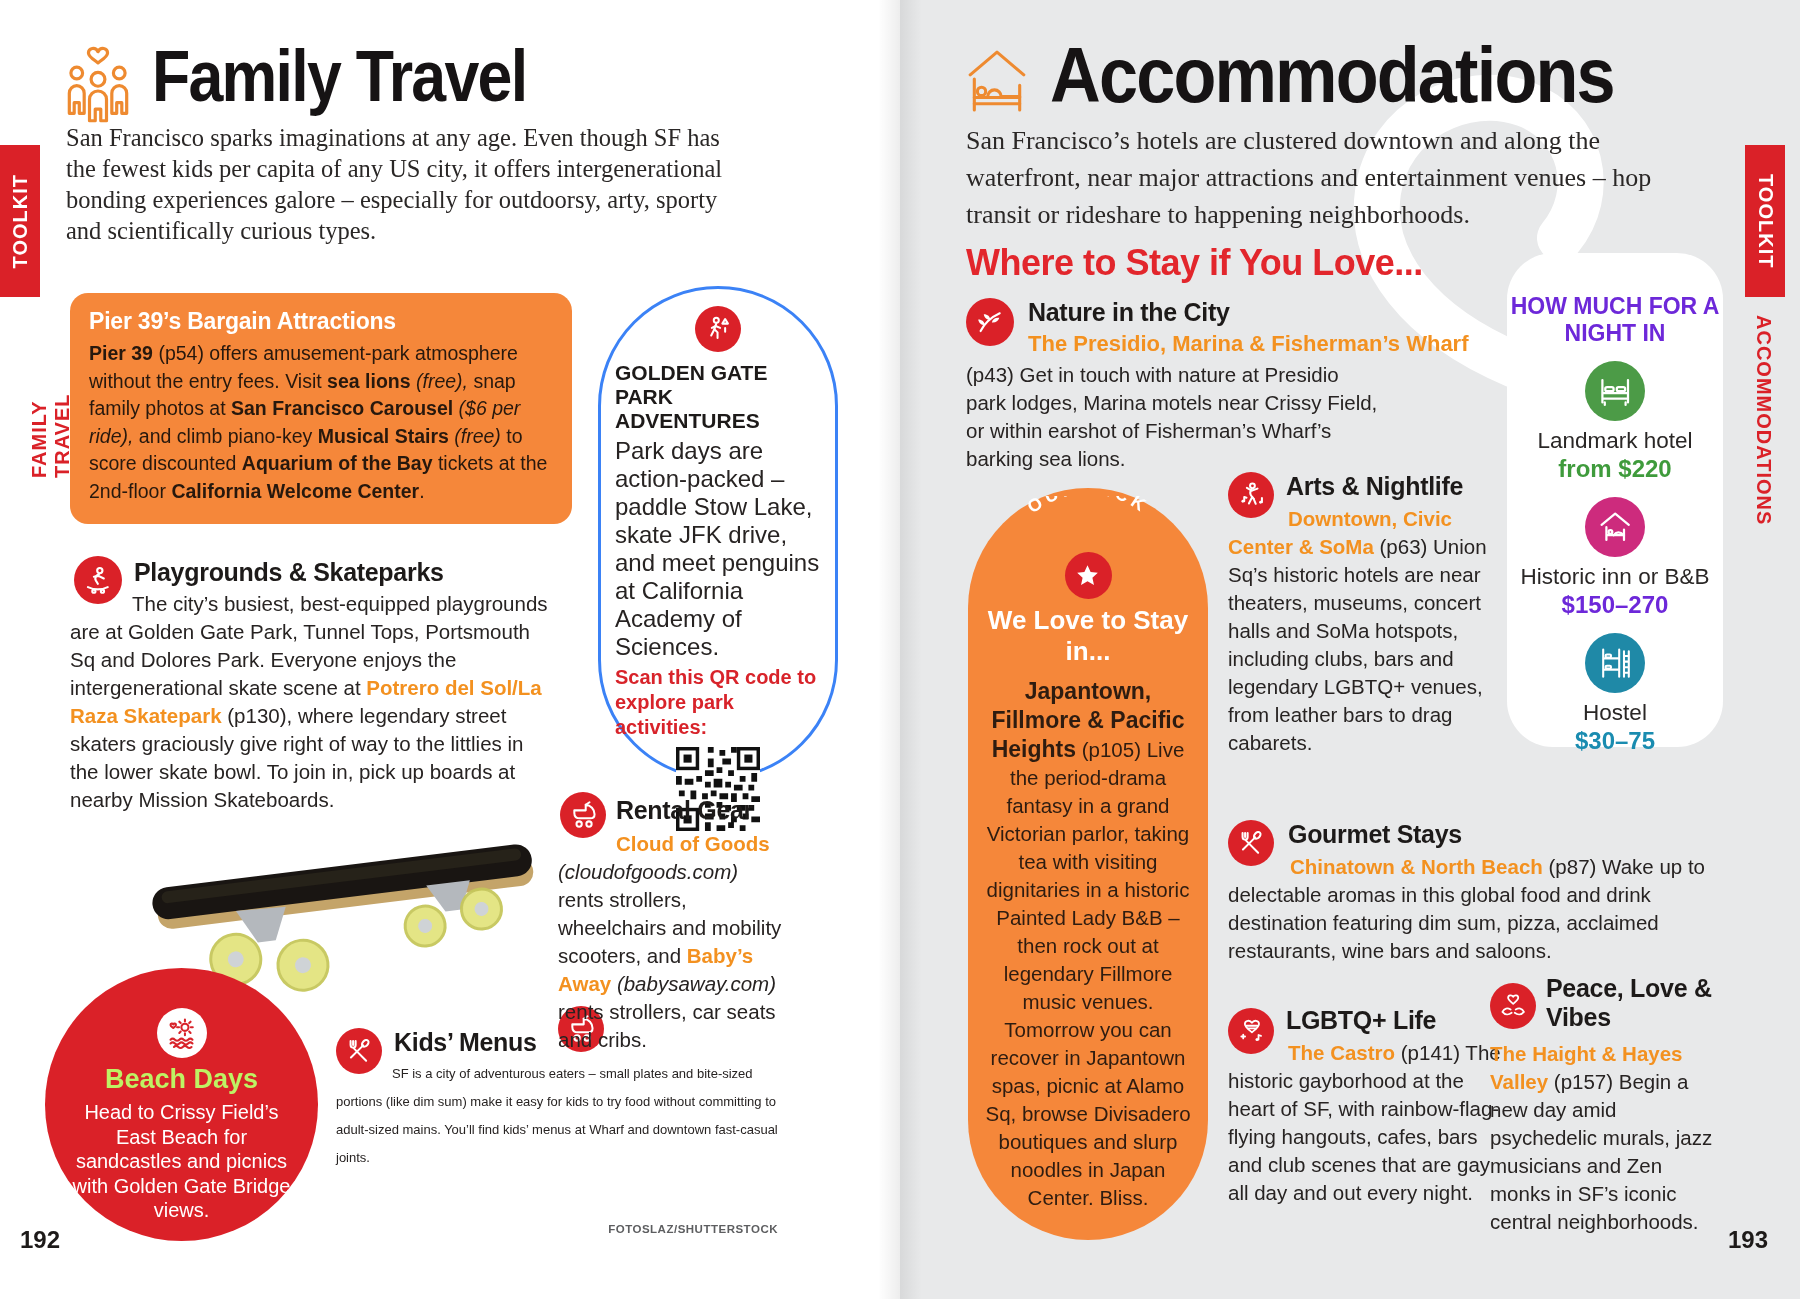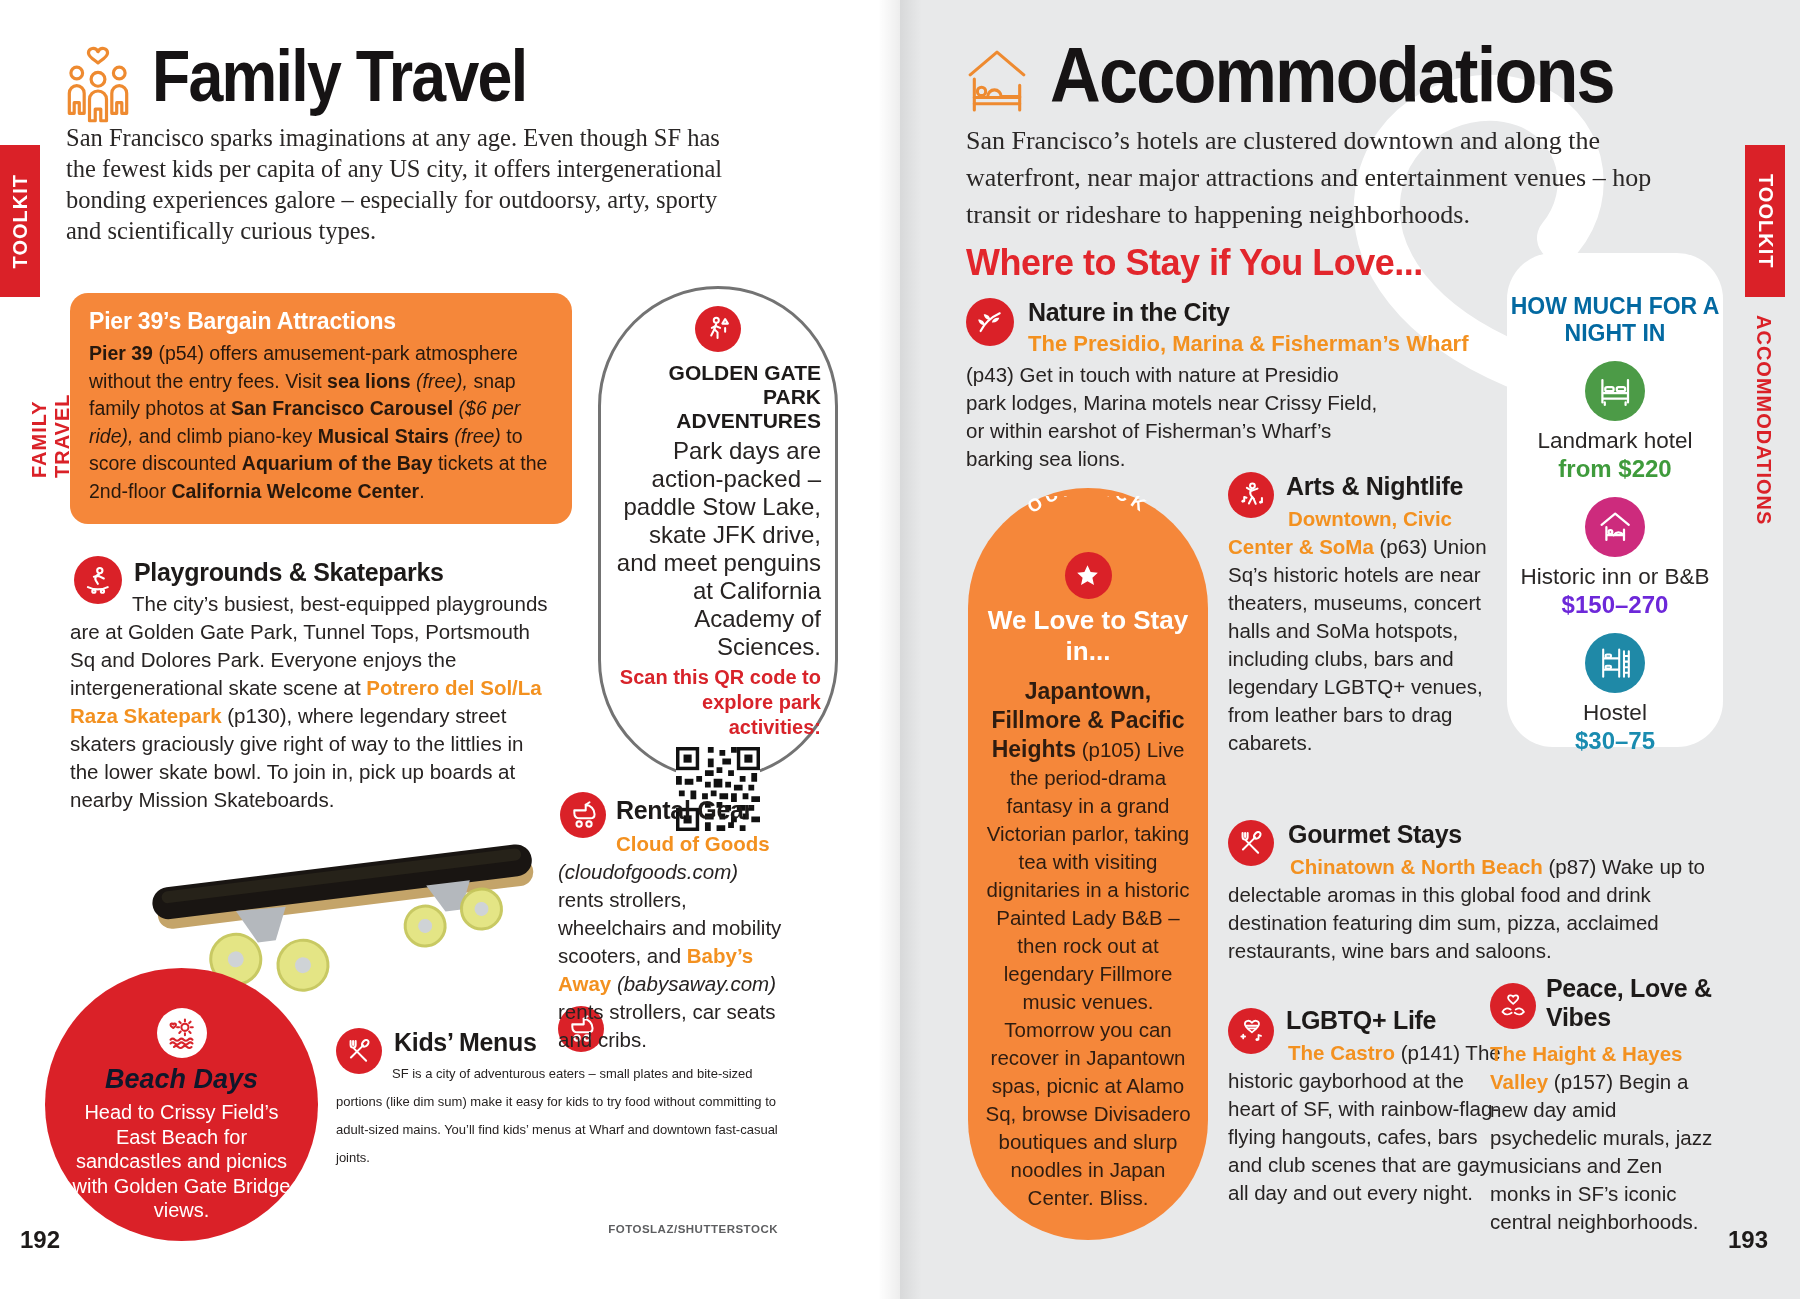--- a/index.html
+++ b/index.html
@@ -27,35 +27,35 @@
   .vup{writing-mode:vertical-rl;transform:rotate(180deg);}
   .vdown{writing-mode:vertical-rl;}
   .tabtxt{color:#fff;font-weight:700;font-size:20px;letter-spacing:1px;}
   .sidetxt{color:#da2128;font-weight:700;font-size:20px;letter-spacing:1px;}
   
   .pier{position:absolute;left:70px;top:293px;width:502px;height:231px;background:#f5873a;border-radius:18px;
         padding:15px 19px;box-sizing:border-box;}
   .pier h3{color:#fff;font-size:23px;font-weight:700;letter-spacing:-.2px;}
   .pier p{margin-top:5px;font-size:19.5px;line-height:27.5px;color:#27180d;}
   
-  .oval{position:absolute;left:598px;top:286px;width:240px;height:494px;background:#fff;border:3px solid #737373;
-        border-radius:121px;box-sizing:border-box;text-align:right;padding:17px 14px 0;}
+  .oval{position:absolute;left:598px;top:286px;width:240px;height:494px;background:#fff;border:3px solid #3b82f6;
+        border-radius:121px;box-sizing:border-box;text-align:left;padding:17px 14px 0;}
   .oval h4{font-size:21px;line-height:24px;font-weight:700;color:#1d1a19;margin-top:9px;}
   .oval .ob{font-size:24px;line-height:28px;margin-top:4px;color:#272322;}
   .oval .cta{font-size:20px;line-height:25px;margin-top:4px;color:#d8232a;font-weight:700;}
   
   .capsule{position:absolute;left:968px;top:488px;width:240px;height:752px;background:#f5873a;border-radius:120px;
            text-align:center;padding:8px 14px 0;box-sizing:border-box;}
   .capsule .wl{color:#fff;font-weight:700;font-size:26px;line-height:31px;margin-top:6px;}
   .capsule .cb{font-size:20.5px;line-height:28px;color:#2e1c10;margin-top:10px;}
   .capsule .cb b{font-size:23px;}
   
   .panel{position:absolute;left:1507px;top:253px;width:216px;height:494px;background:#fff;border-radius:46px;
          text-align:center;padding-top:40px;box-sizing:border-box;}
-  .panel .pt{font-weight:700;font-size:23px;line-height:27px;color:#0369a1;}
+  .panel .pt{font-weight:700;font-size:23px;line-height:27px;color:#6d28d9;}
   .pitem .lbl{font-size:22.5px;color:#2a2726;margin-top:7px;}
   .pitem .prc{font-size:24px;font-weight:700;margin-top:1px;}
   .prc.green{color:#3f9b3c;} .prc.pink{color:#6d28d9;} .prc.teal{color:#1a8cb0;}
   .pc{width:60px;height:60px;margin:14px auto 0;border-radius:50%;display:flex;align-items:center;justify-content:center;}
   .pc svg{width:64%;height:64%;}
   svg text{font-family:"Liberation Sans",sans-serif;}
   .credit{font-size:11.5px;font-weight:700;color:#5d5e60;letter-spacing:.5px;}
   .pageno{font-size:24px;font-weight:700;color:#1d1a19;}
 </style>
 </head>
@@ -168,21 +168,21 @@
     <div class="ci white" style="position:relative;width:50px;height:50px;margin:40px auto 0;">
       <svg viewBox="0 0 24 24" class="lineart-red">
         <circle cx="14.5" cy="7.5" r="2.6"></circle>
         <path d="M14.5 3.2 v-1.4 M14.5 11.8 v1.4 M10.2 7.5 h-1.4 M18.8 7.5 h1.4 M11.4 4.4 l-1 -1 M17.6 4.4 l1 -1 M11.4 10.6 l-1 1 M17.6 10.6 l1 1"></path>
         <path d="M6 5.4 c-.5 -1 -2 -.7 -2 .4 c0 .8 1 1.4 2 2.1 c1 -.7 2 -1.3 2 -2.1 c0 -1.1 -1.5 -1.4 -2 -.4 Z"></path>
         <path d="M4 16.5 q1.6 -1.6 3.2 0 t3.2 0 t3.2 0 t3.2 0 t3.2 0"></path>
         <path d="M4 19.2 q1.6 -1.6 3.2 0 t3.2 0 t3.2 0 t3.2 0 t3.2 0"></path>
         <path d="M6.5 21.8 q1.6 -1.6 3.2 0 t3.2 0 t3.2 0 t3.2 0"></path>
       </svg>
     </div>
-    <h2 style="color:#0f172a;font-size:27px;font-weight:700;margin-top:6px;font-style:italic;">Beach Days</h2>
+    <h2 style="color:#bef264;font-size:27px;font-weight:700;margin-top:6px;">Beach Days</h2>
     <p style="color:#fff;font-size:20px;line-height:24.5px;width:238px;margin:5px auto 0;">Head to Crissy Field’s East Beach for sandcastles and picnics with Golden Gate Bridge views.</p>
   </div>
 
   <div class="ci" style="left:336px;top:1028px;width:46px;height:46px;">
     <svg viewBox="0 0 24 24" class="lineart">
       <path d="M5.2 4 v3.2 M7.2 4 v3.2 M9.2 4 v3.2 M5.2 7.2 a2 2 0 0 0 4 0 M7.2 9.2 L17.5 19.5"></path>
       <ellipse cx="16.8" cy="5.8" rx="2.1" ry="3" transform="rotate(45 16.8 5.8)"></ellipse>
       <path d="M15.2 7.4 L5.5 17"></path>
     </svg>
   </div>

